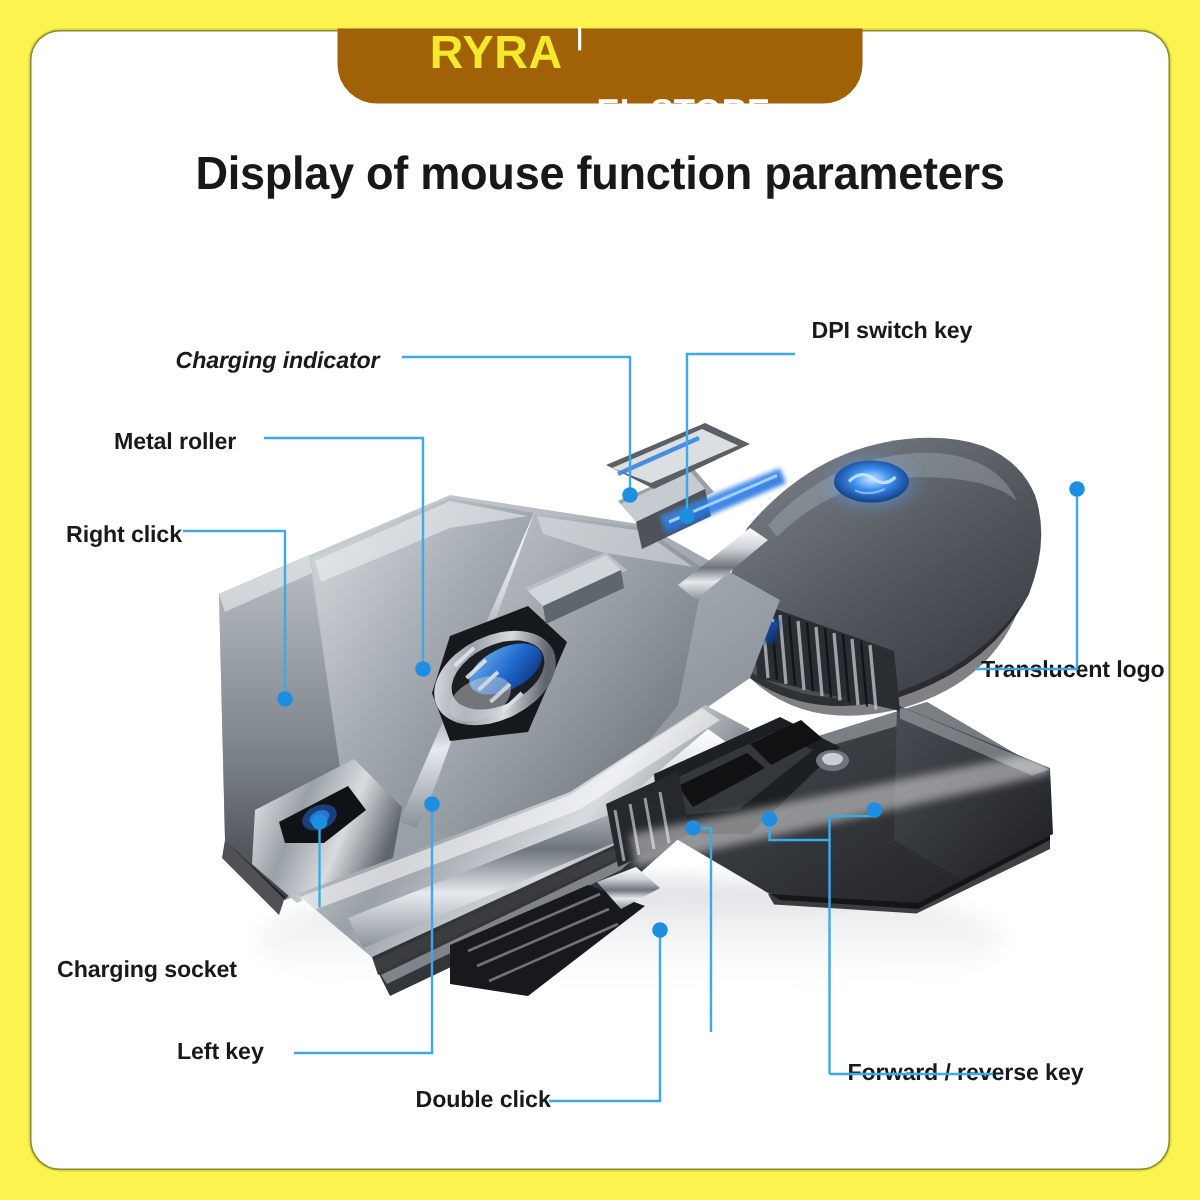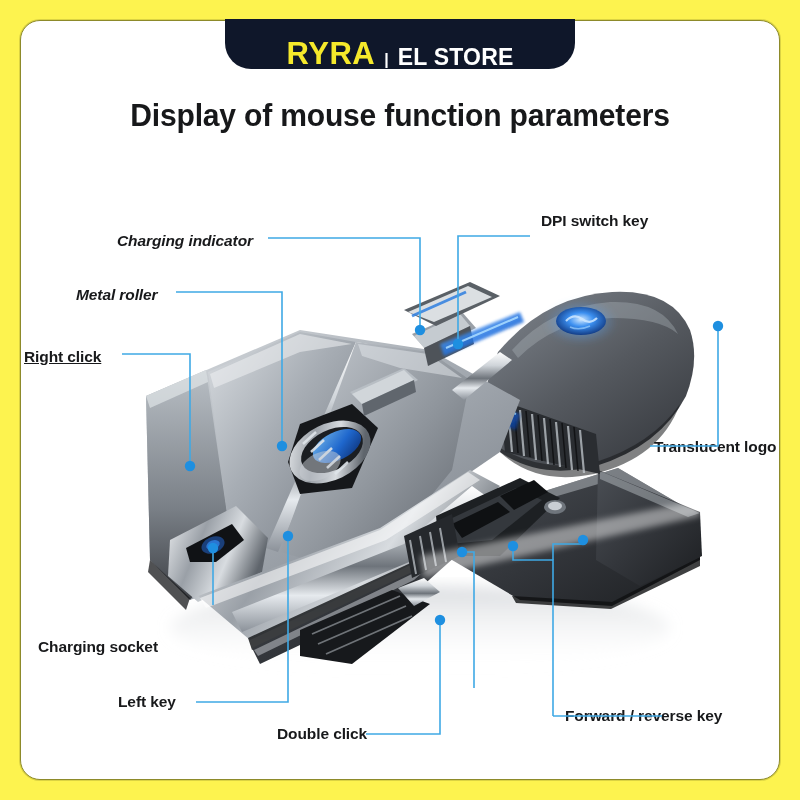--- a/index.html
+++ b/index.html
@@ -16,23 +16,23 @@
     position:absolute;left:20px;top:20px;right:20px;bottom:20px;
     background:#FFFFFF;border-radius:20px;
     border:1px solid #8d8a2a;
     box-shadow:0 0 0 1px rgba(120,115,30,.25);
     overflow:hidden;
   }
 
   
   .banner{
     position:absolute;left:50%;top:19px;transform:translateX(-50%);
-    width:350px;height:50px;background:#0f172a;
+    width:350px;height:50px;background:#a16207;
     border-bottom-left-radius:26px;border-bottom-right-radius:26px;
-    display:flex;align-items:flex-end;justify-content:center;gap:9px;
+    display:flex;align-items:flex-start;justify-content:center;gap:9px;
     z-index:6;
   }
   .banner-ryra{
     color:#F5E92B;font-size:31px;font-weight:bold;letter-spacing:.5px;
     font-family:"Liberation Sans","DejaVu Sans",sans-serif;line-height:1;
   }
   .banner-sep{color:#ffffff;font-size:16px;font-weight:bold;line-height:1;position:relative;top:-1px;}
   .banner-store{
     color:#ffffff;font-size:23px;font-weight:bold;letter-spacing:.2px;line-height:1;margin-top:44px;
   }
@@ -315,21 +315,21 @@
       <path class="lead" d="M553 560 L553 544 L583 544 L583 542"></path>
       <path class="lead" d="M553 716 L662 716"></path>
       <circle class="dot" cx="513" cy="546" r="5.2"></circle>
       <circle class="dot" cx="583" cy="540" r="5.2"></circle>
       <path class="lead" d="M474 688 L474 588 L474 552 L462 552"></path>
       <circle class="dot" cx="462" cy="552" r="5.2"></circle>
     </g>
   </svg>
 
   <div class="label" style="left:117px;top:232px;font-style:italic;">Charging indicator</div>
-  <div class="label" style="left:76px;top:286px;font-style:italic;">Metal roller</div>
-  <div class="label" style="left:24px;top:348px;text-decoration:underline;">Right click</div>
+  <div class="label" style="left:76px;top:286px;">Metal roller</div>
+  <div class="label" style="left:44px;top:348px;">Right click</div>
   <div class="label" style="left:38px;top:638px;">Charging socket</div>
   <div class="label" style="left:118px;top:693px;">Left key</div>
   <div class="label" style="left:277px;top:725px;">Double click</div>
   <div class="label" style="left:541px;top:212px;">DPI switch key</div>
   <div class="label" style="left:654px;top:438px;">Translucent logo</div>
   <div class="label" style="left:565px;top:707px;">Forward / reverse key</div>
 </div>
 
 </body></html>

